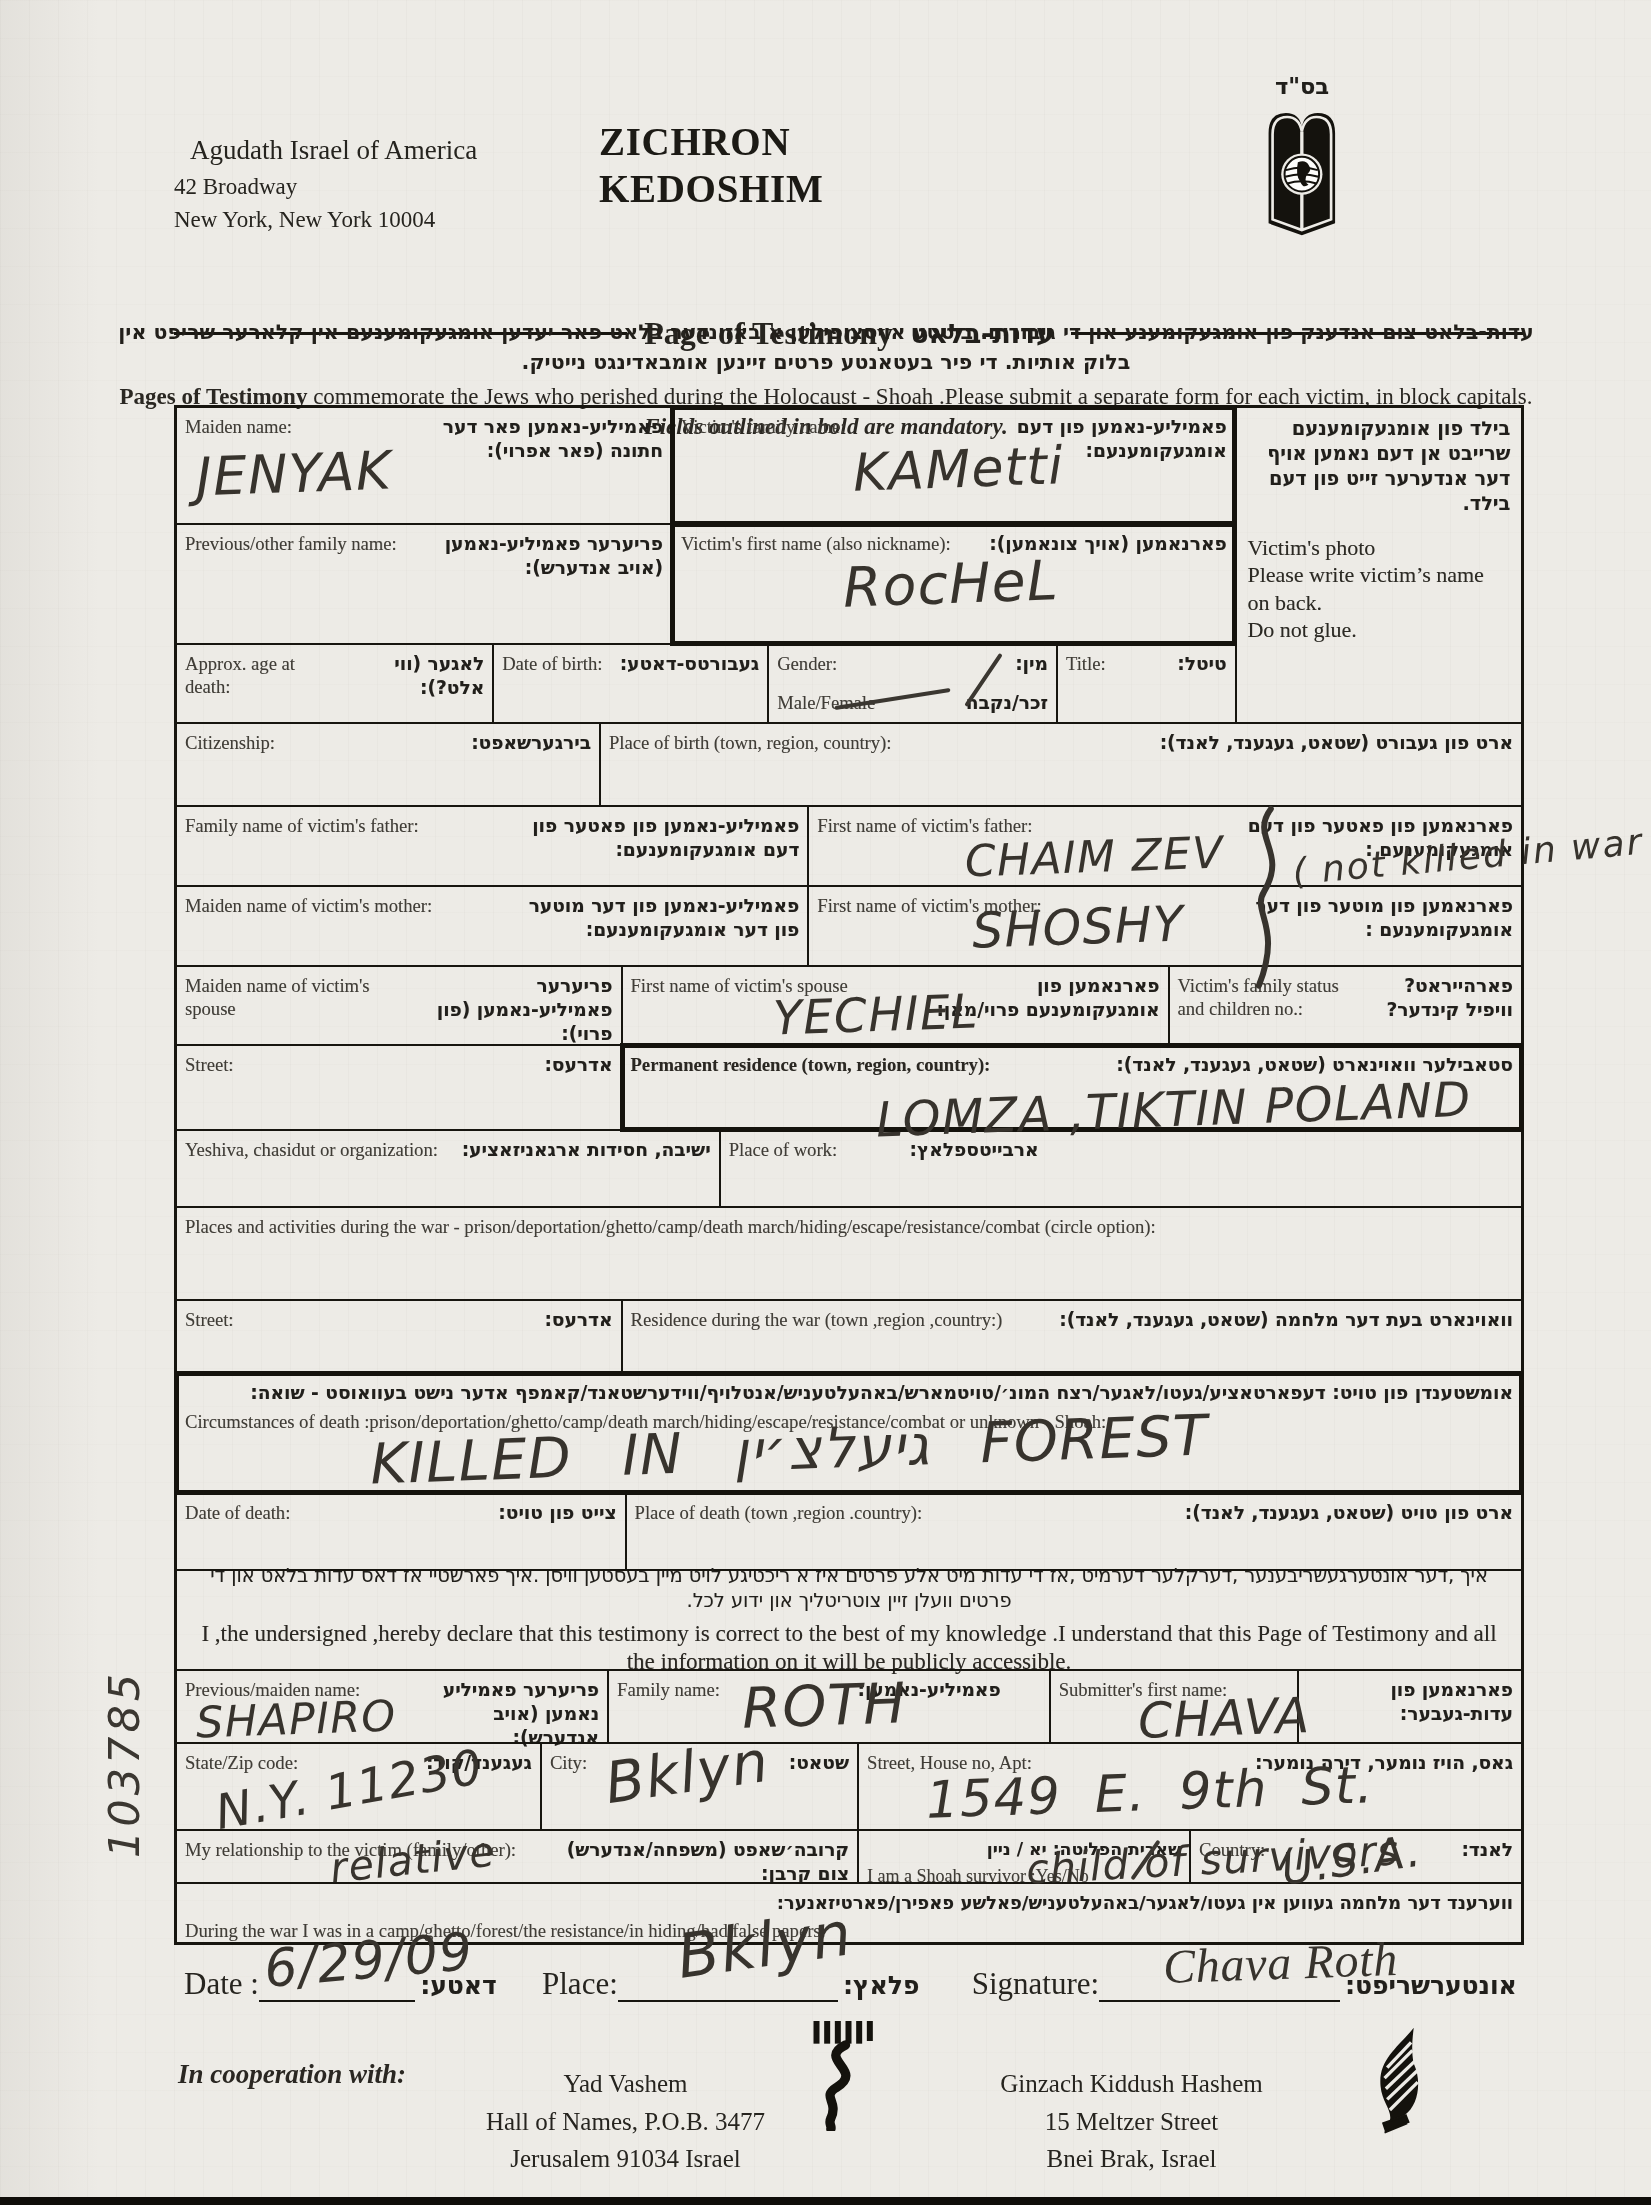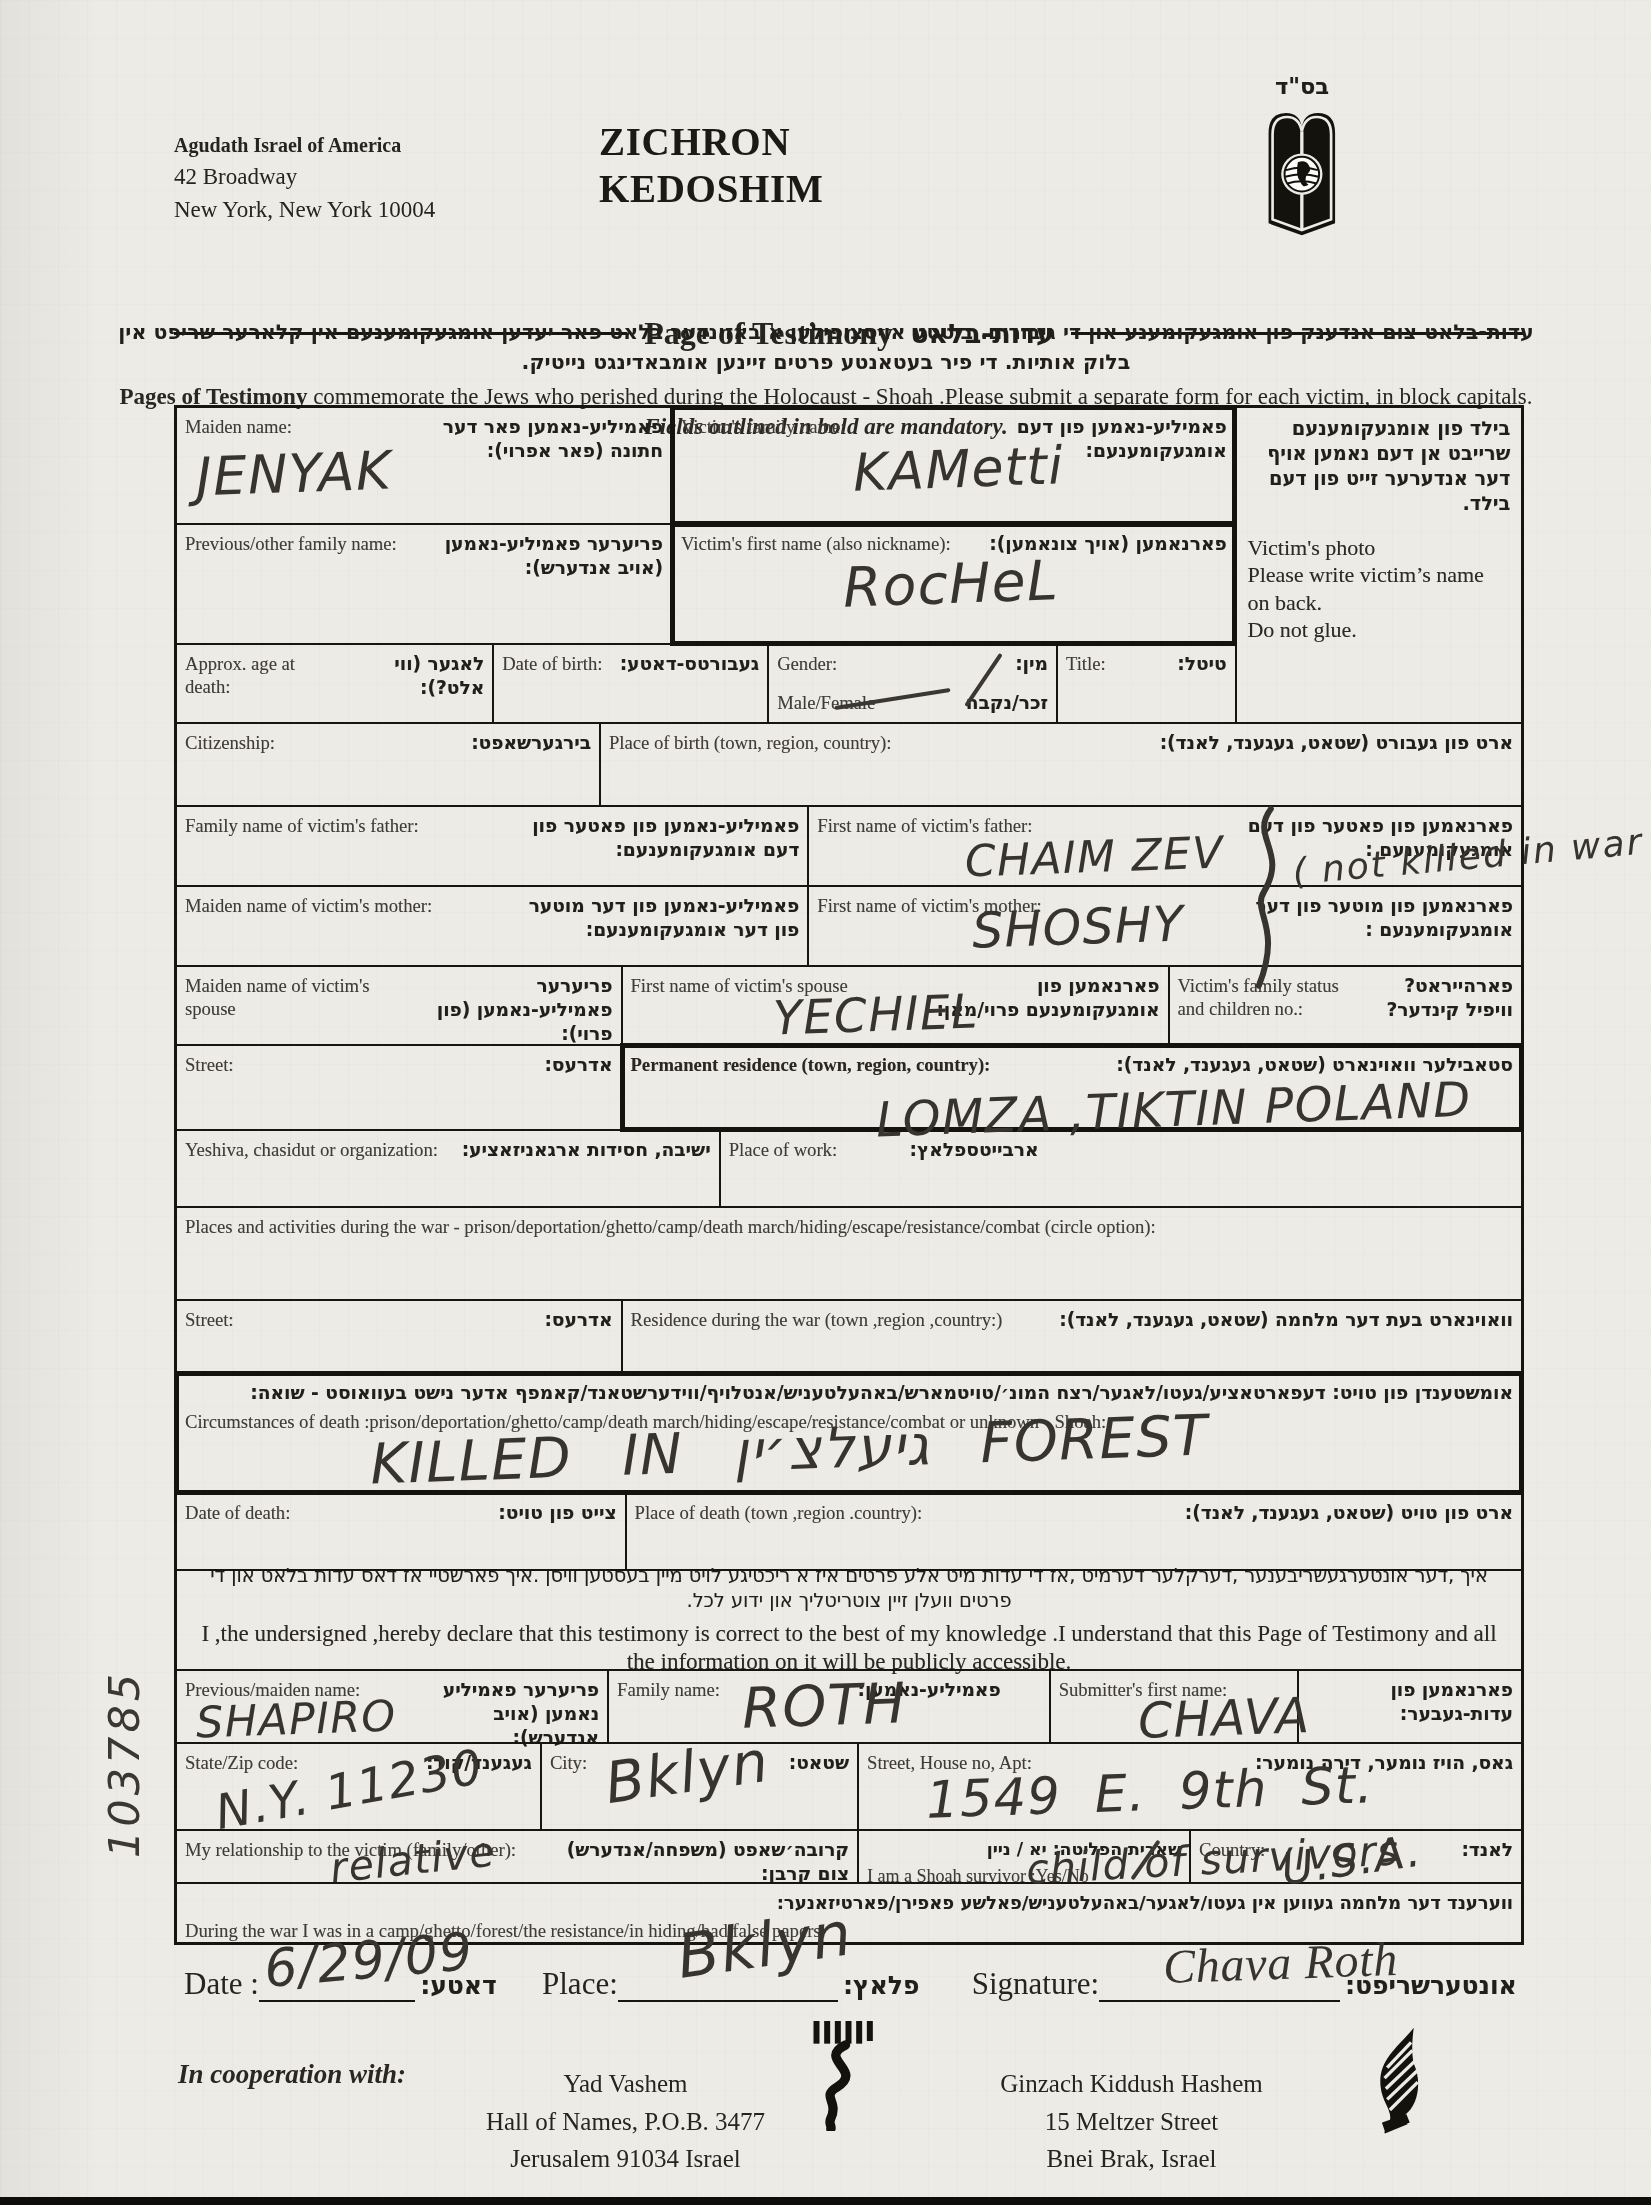--- a/index.html
+++ b/index.html
@@ -30,21 +30,21 @@
   .full .he,.full .en{max-width:100%;display:block;}
   .full .he{text-align:right;}
   .boldbox::after{content:"";position:absolute;inset:-2.7px;border:5.3px solid #15130d;pointer-events:none;z-index:2;}
   .boldrow::after{content:"";position:absolute;inset:-2.7px;border:5.3px solid #15130d;pointer-events:none;z-index:2;}
   .hw{position:absolute;font-family:"DejaVu Sans",sans-serif;font-style:italic;color:#37332d;
     white-space:nowrap;z-index:5;letter-spacing:1.3px;transform:rotate(-2deg);line-height:1;}
   .script{font-family:"Liberation Serif",serif;font-style:italic;letter-spacing:0.7px;}
   .stroke{position:absolute;background:#3b3731;height:4px;border-radius:2px;z-index:6;}
   .prelines{white-space:pre-line;}
   .hdr-org{position:absolute;left:174px;top:131px;line-height:1.45;}
-  .hdr-org .name{font-weight:700;font-size:20px;}
+  .hdr-org .name{font-weight:400;font-size:27px;margin-left:16px;}
   .hdr-org .addr{font-size:23px;}
   .masthead{position:absolute;left:599px;top:119px;width:466px;
     font-family:Liberation Serif, serif;font-weight:700;font-size:39px;line-height:1.2;letter-spacing:0.7px;color:#1c1a15;}
   .bsd-logo{position:absolute;left:1252px;top:72px;width:100px;text-align:center;}
   .bsd-logo .he{font-size:22.6px;}
   .titlebar{position:absolute;left:174px;top:280px;width:1350px;display:flex;align-items:center;gap:17.3px;margin-top:35px;}
   .titlebar .rule{flex:1;height:3.3px;background:#17150f;}
   .titlebar .t-en{font-weight:700;font-size:32px;white-space:nowrap;}
   .titlebar .t-he{font-size:28px;white-space:nowrap;}
   .intro{position:absolute;left:100px;top:318px;width:1452px;text-align:center;}

